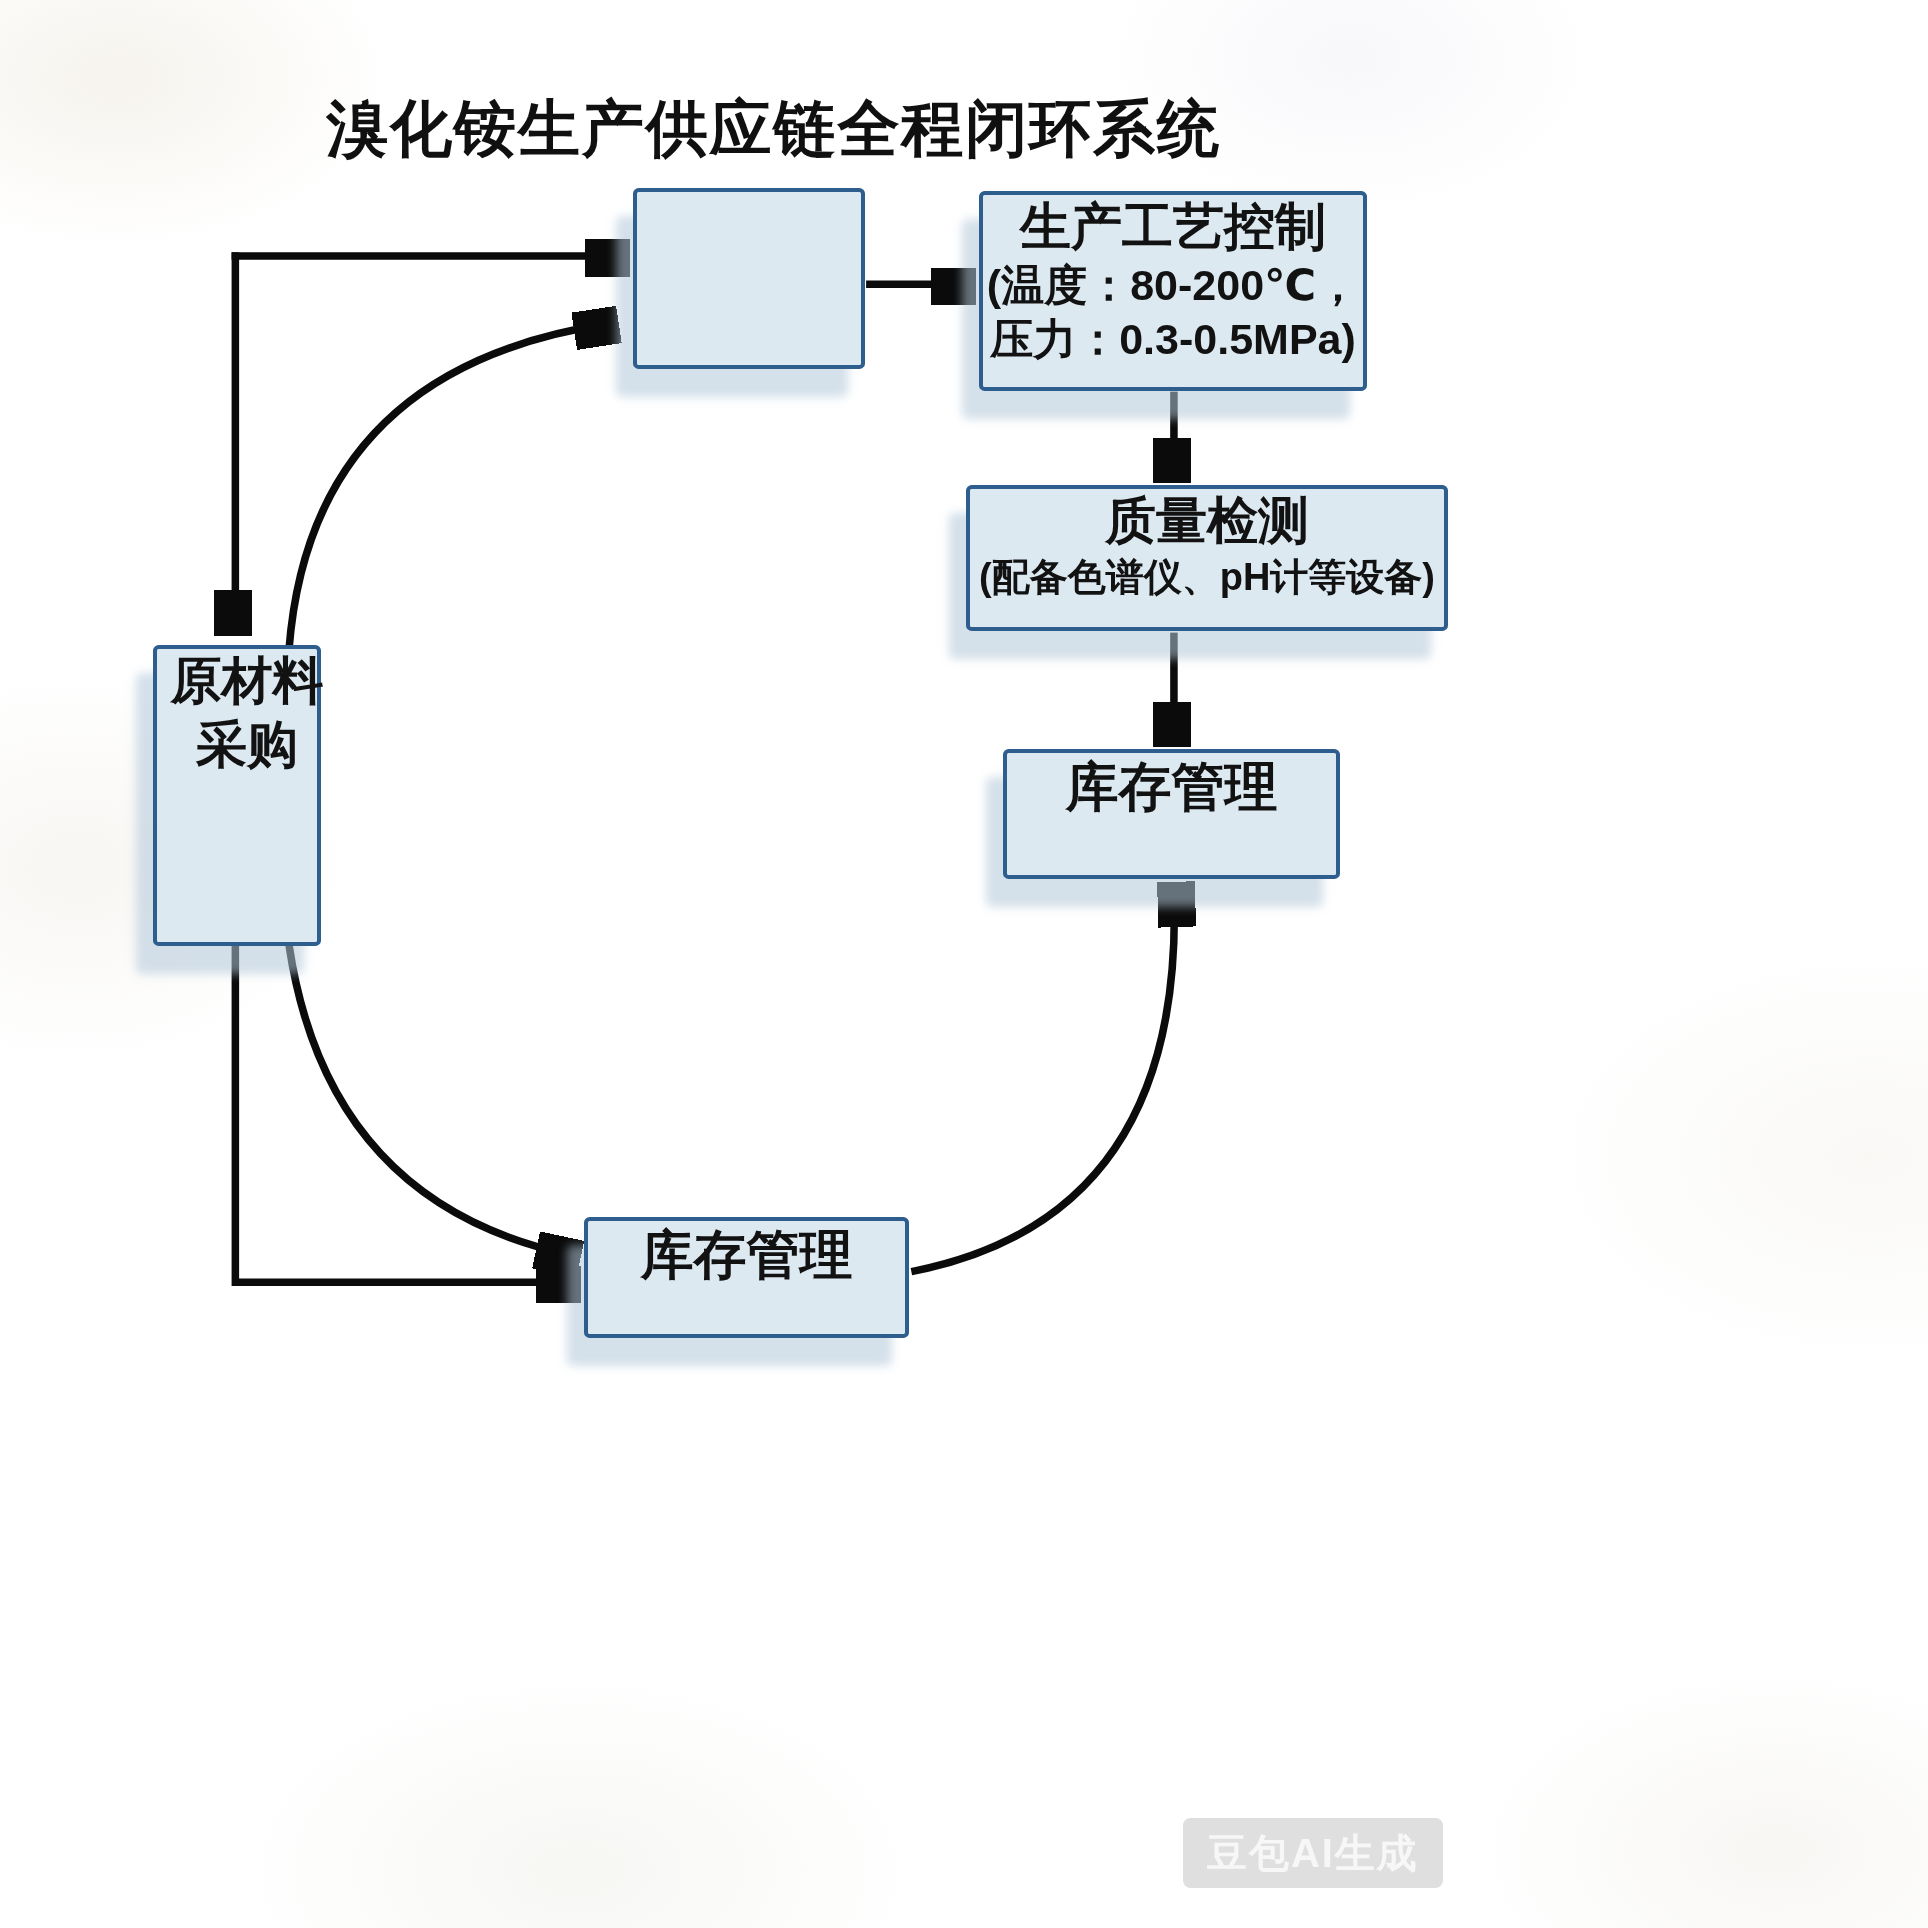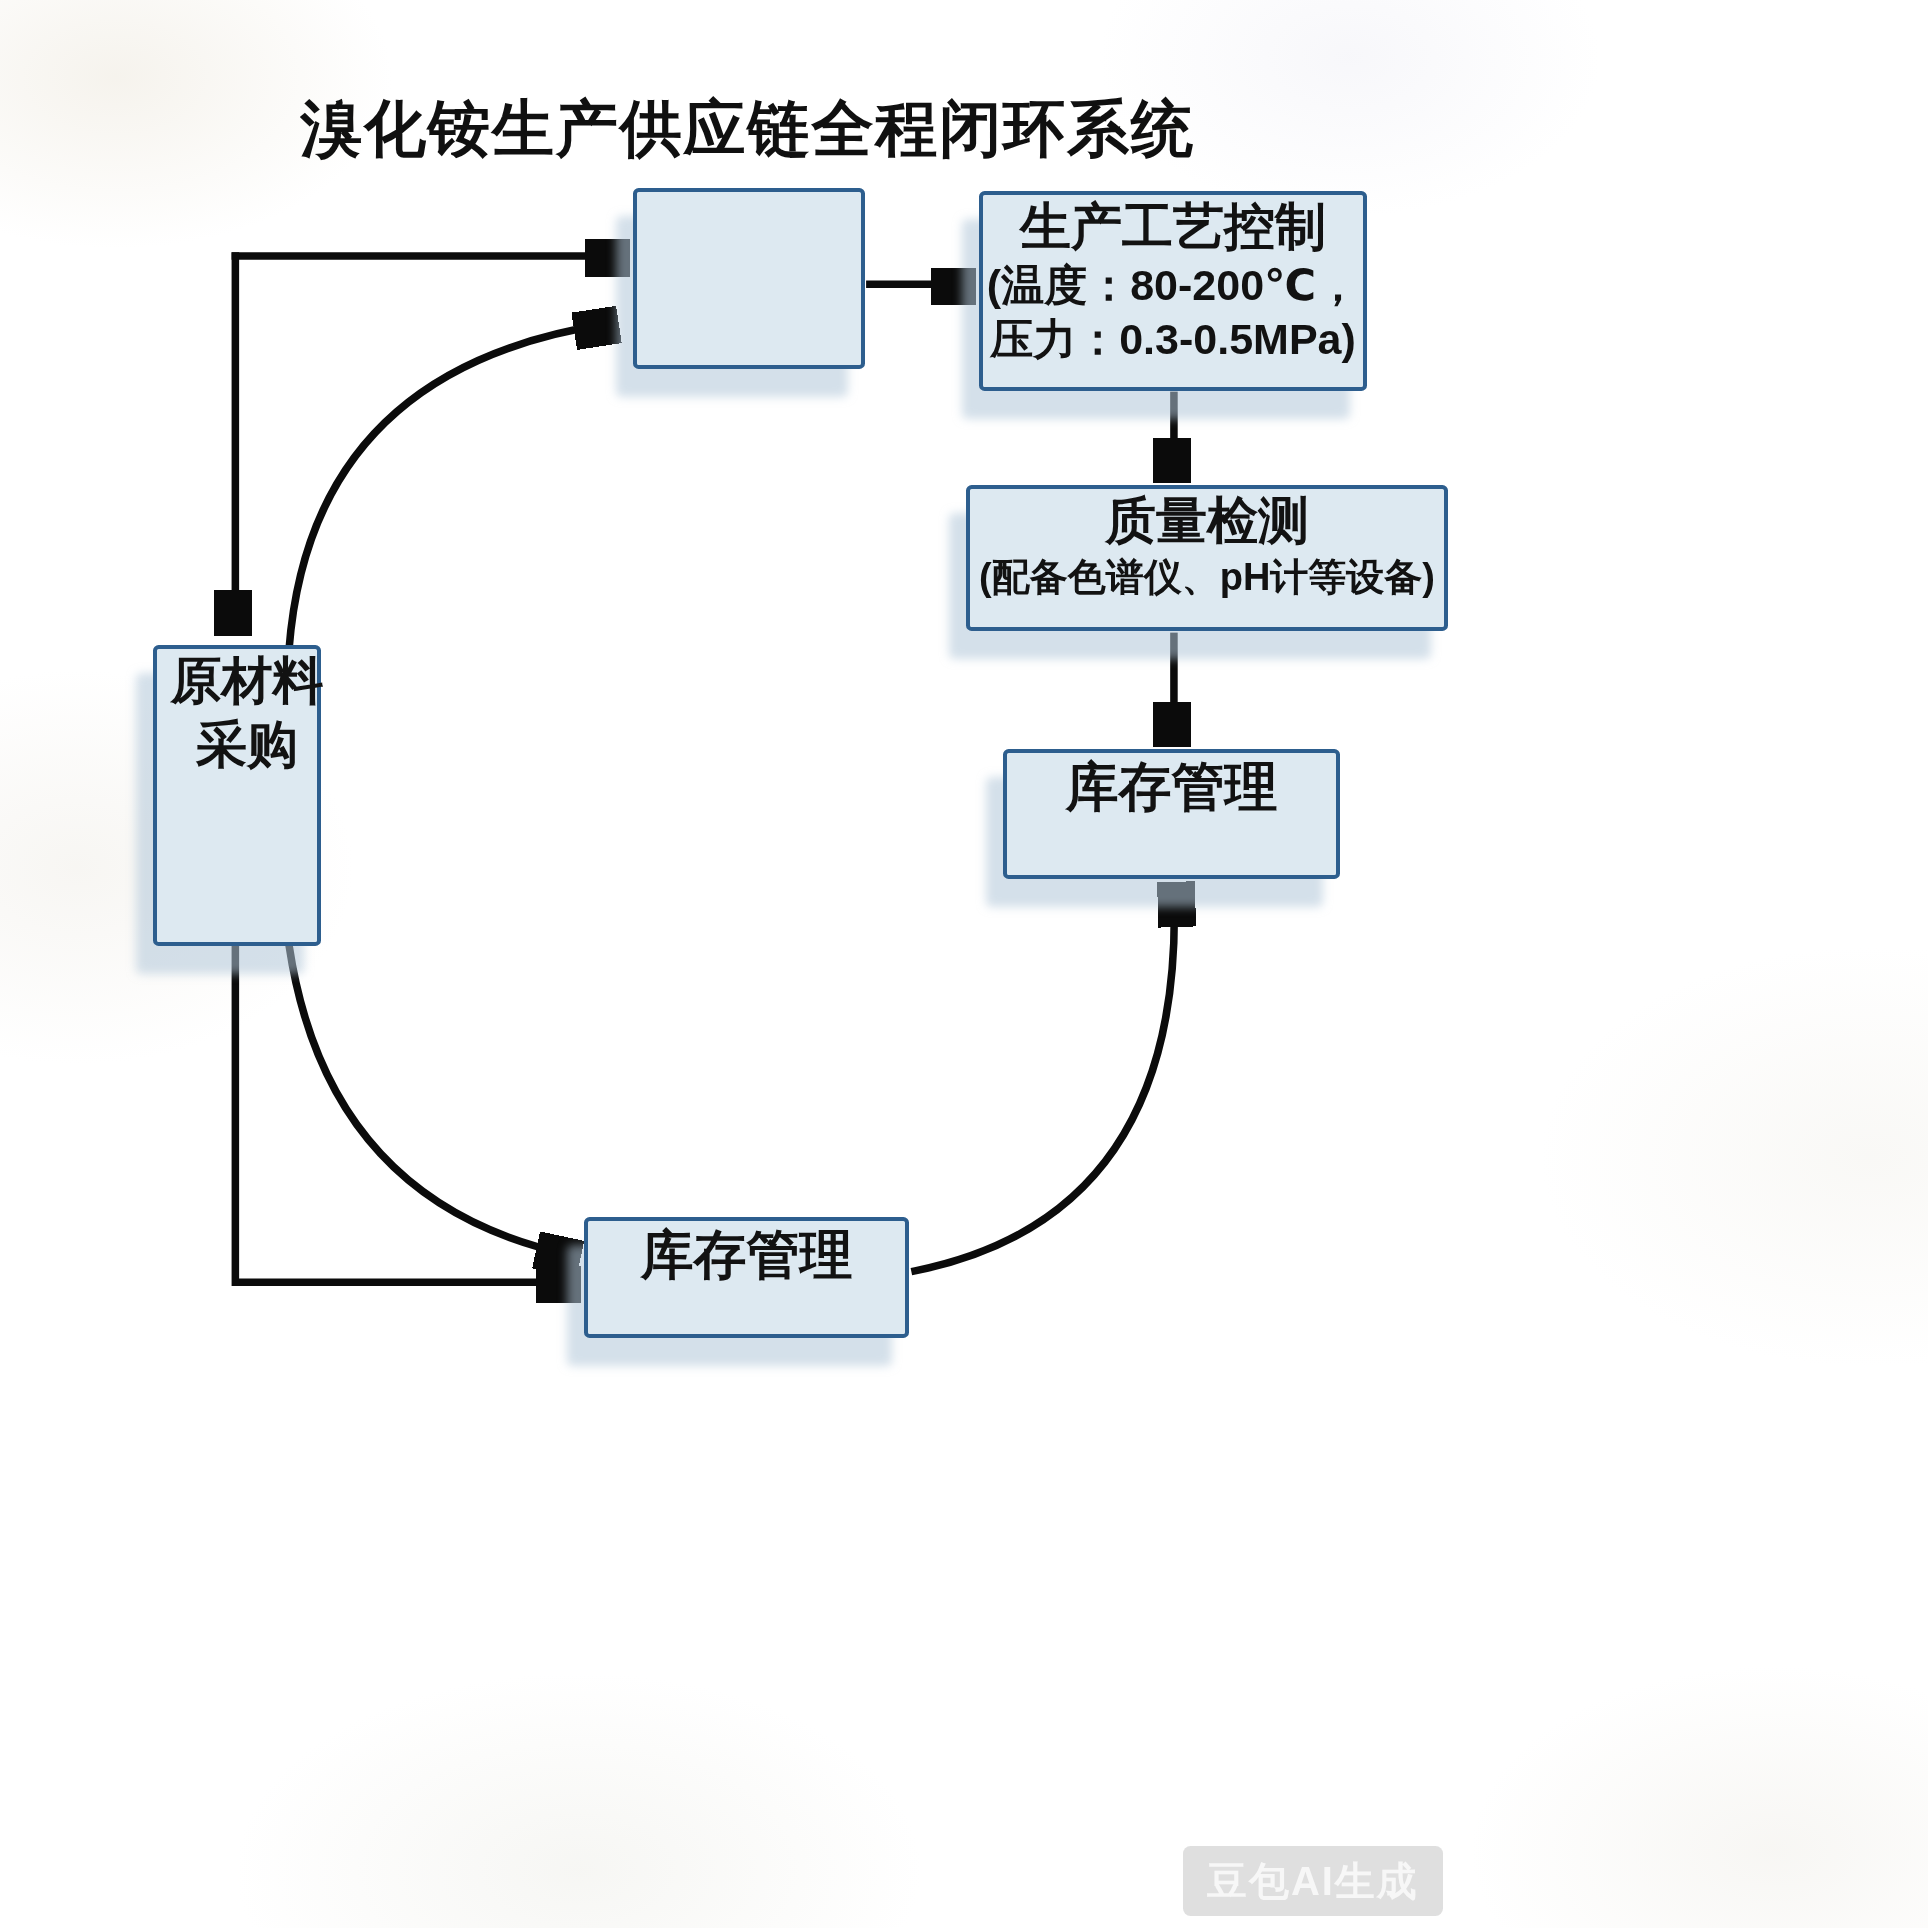--- a/index.html
+++ b/index.html
@@ -11,21 +11,21 @@
       radial-gradient(ellipse 358px 226px at 70% 3%, rgba(240,240,246,.5), transparent 70%),
       radial-gradient(ellipse 395px 282px at 4% 45%, rgba(238,235,228,.45), transparent 70%),
       radial-gradient(ellipse 471px 301px at 97% 60%, rgba(240,238,232,.4), transparent 70%),
       radial-gradient(ellipse 490px 282px at 30% 97%, rgba(236,236,230,.45), transparent 70%),
       radial-gradient(ellipse 433px 264px at 92% 96%, rgba(238,236,230,.45), transparent 70%),
       #ffffff;
     font-family:"Liberation Sans","DejaVu Sans",sans-serif;
     overflow:hidden;
   }
   .title{
-    position:absolute;left:46px;top:87px;width:1403px;
+    position:absolute;left:72px;top:87px;width:1403px;
     text-align:center;font-size:62px;font-weight:800;color:#101010;
     letter-spacing:1.9px;
   }
   .node{
     position:absolute;
     background:#dde9f1;
     border:4.7px solid #2d5e8e;
     border-radius:5.6px;
     box-shadow:-17px 28px 9.4px rgba(176,198,216,.55);
     display:flex;flex-direction:column;align-items:center;
@@ -47,21 +47,21 @@
   svg.arrows{position:absolute;left:0;top:0;width:1928px;height:1928px;pointer-events:none;}
   svg.arrows path{stroke:#0b0b0b;stroke-width:8;fill:none;stroke-linecap:square;stroke-linejoin:miter;}
 
   .watermark{
     position:absolute;right:480px;bottom:26px;left:auto;
     background:rgba(185,185,185,.45);
     color:#f7f7f7;font-size:40px;font-weight:800;
     padding:7.5px 24.5px;border-radius:7.5px;letter-spacing:1.9px;
     right:485px;
   }
-  .watermark{right:485px;bottom:12px;}
+  .watermark{right:485px;bottom:40px;}
 </style>
 </head>
 <body>
 
 <div id="canvas">
 
   <div class="title">溴化铵生产供应链全程闭环系统</div>
 
   <svg class="arrows" viewBox="0 0 2048 2048">
     <defs>

